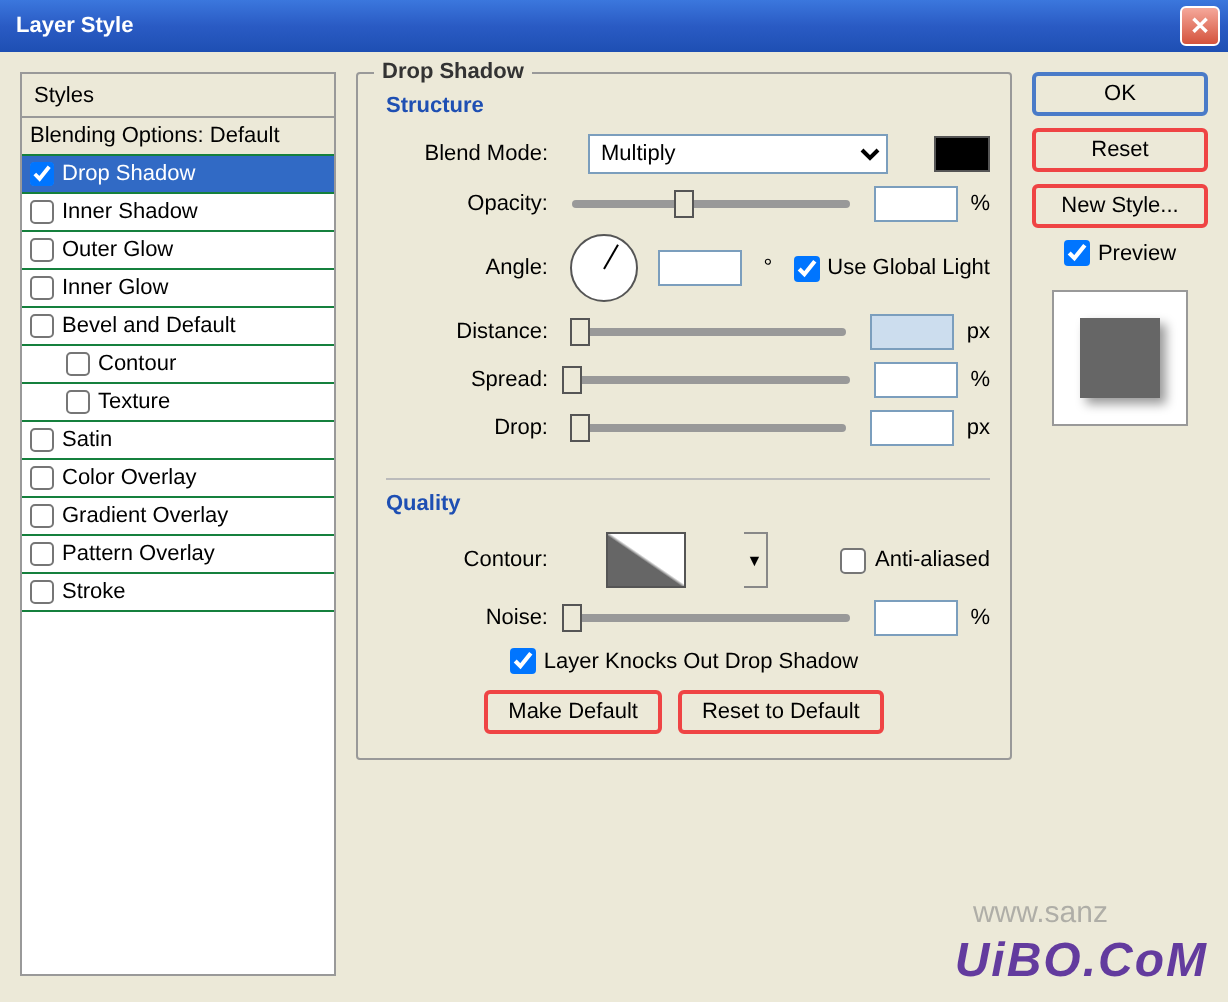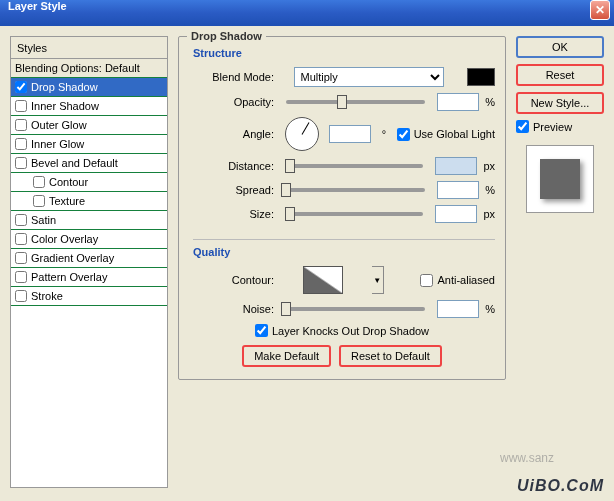--- a/index.html
+++ b/index.html
@@ -1,17 +1,17 @@
 <!DOCTYPE html>
 <html><head>
 <meta charset="utf-8">
 <style>
 * { box-sizing: border-box; margin: 0; padding: 0; font-family: Tahoma, sans-serif; font-size: 11px; }
 body { background: #ece9d8; width: 614px; height: 501px; overflow: hidden; }
-.titlebar { background: linear-gradient(to bottom, #3b77dd 0%, #2a5bc4 50%, #1e4fb3 100%); height: 26px; display: flex; align-items: flex-start; padding: 0 4px 0 8px; color: #fff; font-weight: bold; font-size: 13px; }
+.titlebar { background: linear-gradient(to bottom, #3b77dd 0%, #2a5bc4 50%, #1e4fb3 100%); height: 26px; display: flex; align-items: center; padding: 0 4px 0 8px; color: #fff; font-weight: bold; font-size: 13px; }
 .titlebar .spacer { flex: 1; }
 .close-btn { width: 20px; height: 20px; background: linear-gradient(to bottom, #f5a89a, #d4533d); border: 1px solid #fff; border-radius: 3px; display: flex; align-items: center; justify-content: center; color: #fff; font-weight: bold; font-size: 12px; cursor: pointer; }
 .dialog-body { display: flex; padding: 10px; gap: 10px; }
 .styles-col { width: 158px; }
 .styles-header { border: 1px solid #999; border-bottom: none; height: 22px; display: flex; align-items: center; padding: 0 6px; background: #ece9d8; }
 .styles-list { border: 1px solid #999; background: #fff; height: 430px; }
 .style-row { height: 19px; display: flex; align-items: center; padding: 0 4px; border-bottom: 1px solid #15803d; gap: 4px; }
 .style-row.blend { background: #ece9d8; }
 .style-row.selected { background: #316ac5; color: #fff; }
 .style-row input[type=checkbox] { width: 12px; height: 12px; }
@@ -32,22 +32,22 @@
 .contour-swatch { width: 40px; height: 28px; border: 1px solid #555; background: linear-gradient(to top right, #666 0%, #666 48%, #fff 52%, #fff 100%); display: inline-block; vertical-align: middle; }
 .contour-arrow { display: inline-block; width: 12px; height: 28px; border: 1px solid #888; border-left: none; background: #ece9d8; vertical-align: middle; text-align: center; line-height: 28px; font-size: 8px; }
 .chk { display: flex; align-items: center; gap: 4px; }
 .btn { height: 22px; border: 2px solid #ef4444; background: #ece9d8; padding: 0 10px; border-radius: 3px; cursor: pointer; }
 .btn-row { display: flex; gap: 8px; justify-content: center; margin-top: 8px; }
 .right-col { width: 88px; display: flex; flex-direction: column; gap: 6px; align-items: stretch; }
 .right-col .btn { width: 100%; }
 .btn.default { border: 2px solid #4a7bc8; }
 .preview-box { width: 68px; height: 68px; border: 1px solid #999; background: #fff; margin: 6px auto; display: flex; align-items: center; justify-content: center; }
 .preview-inner { width: 40px; height: 40px; background: #666; box-shadow: 3px 3px 5px rgba(0,0,0,.4); }
-.watermark { position: absolute; bottom: 6px; right: 10px; font-size: 16px; font-weight: bold; font-style: italic; color: #0f172a; opacity: .85; letter-spacing: 1px; pointer-events:none;}
-.watermark2 { position: absolute; bottom: 36px; right: 60px; font-size: 12px; color: #888; opacity:.6; pointer-events:none;}
+.watermark { position: absolute; bottom: 6px; right: 10px; font-size: 24px; font-weight: bold; font-style: italic; color: #4c1d95; opacity: .85; letter-spacing: 1px; pointer-events:none;}
+.watermark2 { position: absolute; bottom: 36px; right: 60px; font-size: 15px; color: #888; opacity:.6; pointer-events:none;}
 </style>
 </head>
 <body>
 
 <div class="titlebar">
   <span>Layer Style</span>
   <span class="spacer"></span>
   <div class="close-btn">✕</div>
 </div>
 
@@ -154,21 +154,21 @@
       <div class="form-row">
         <span class="form-label">Spread:</span>
         <div class="slider">
             <div class="slider-thumb" style="left:0%"></div>
           </div>
         <input class="num-input" value="0" style="">
         <span>%</span>
       </div>
 
       <div class="form-row">
-        <span class="form-label">Size:</span>
+        <span class="form-label">Drop:</span>
         <div class="slider">
             <div class="slider-thumb" style="left:3%"></div>
           </div>
         <input class="num-input" value="5" style="">
         <span>px</span>
       </div>
 
       <div style="height:8px"></div>
       <div class="sub-title" style="border-top:1px solid #bbb;padding-top:6px;">Quality</div>
 
@@ -202,21 +202,21 @@
         <button class="btn">Make Default</button>
         <button class="btn">Reset to Default</button>
       </div>
     </div>
   </div>
 
   <div class="right-col">
     <button class="btn default">OK</button>
     <button class="btn">Reset</button>
     <button class="btn">New Style...</button>
-    <label class="chk" style="">
+    <label class="chk" style="justify-content:center">
       <input type="checkbox" checked="" style="">
       <span>Preview</span>
     </label>
     <div class="preview-box">
       <div class="preview-inner"></div>
     </div>
   </div>
 </div>
 
 <div class="watermark2">www.sanz</div>

